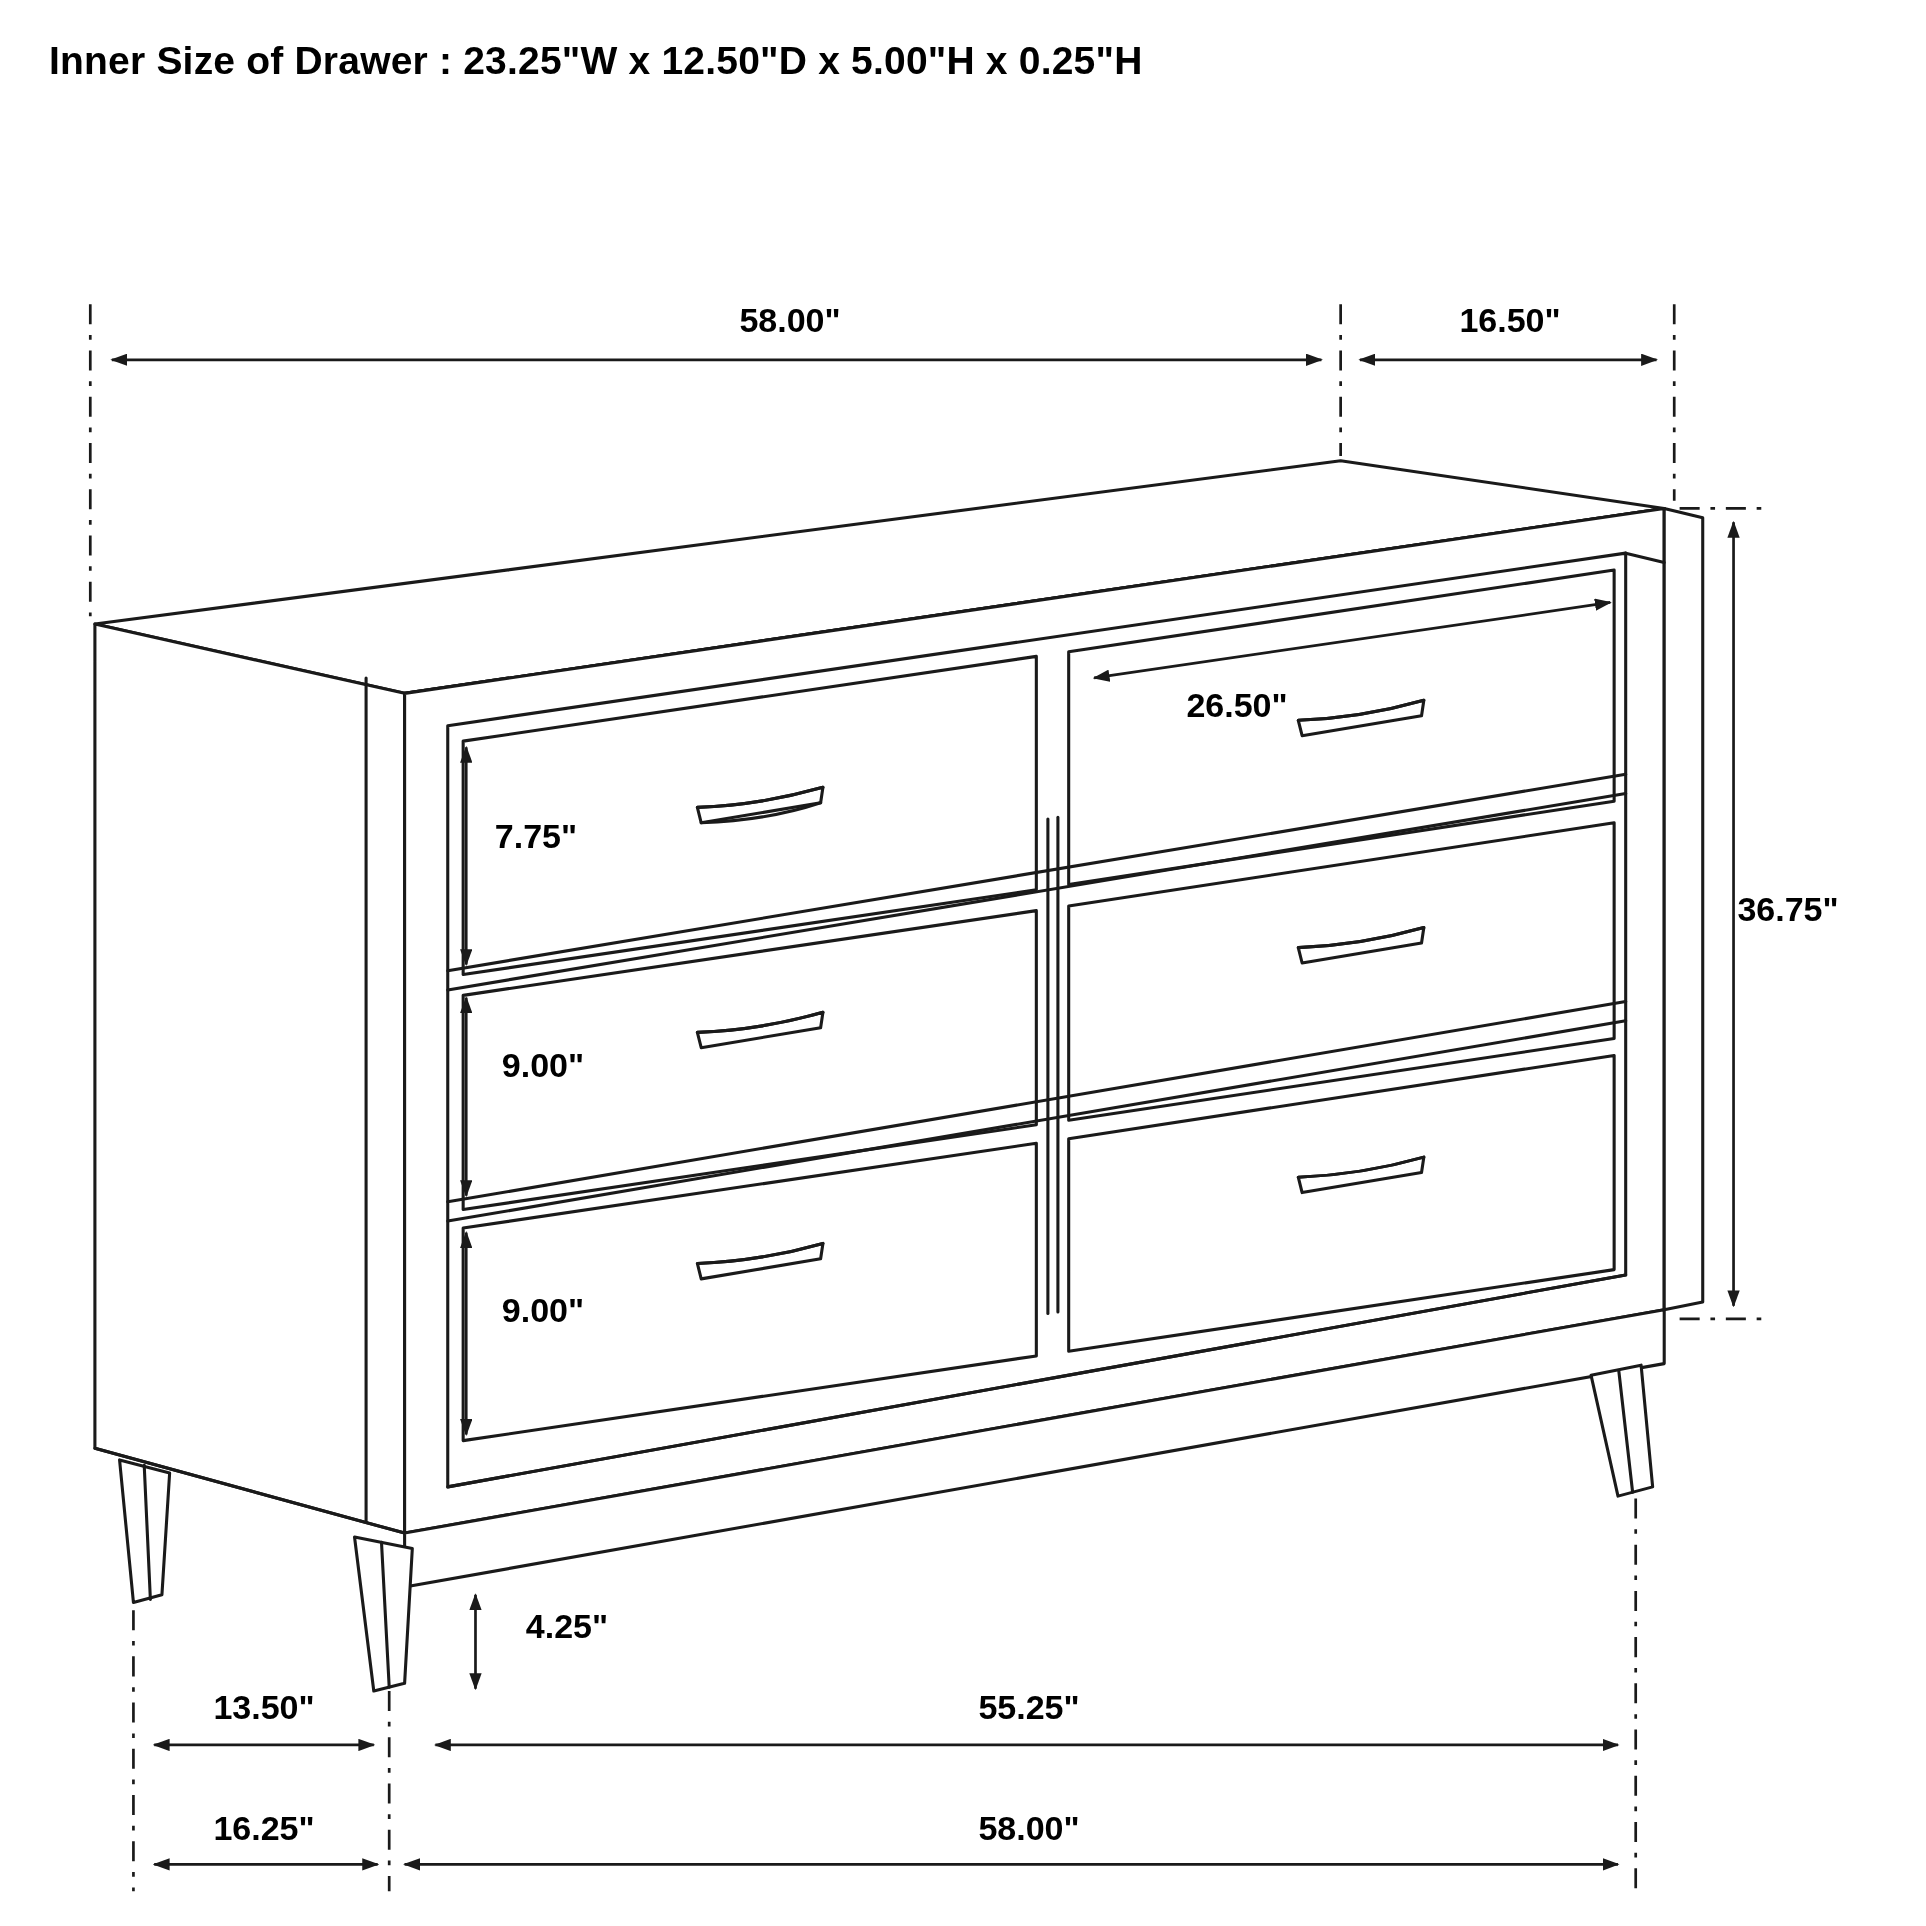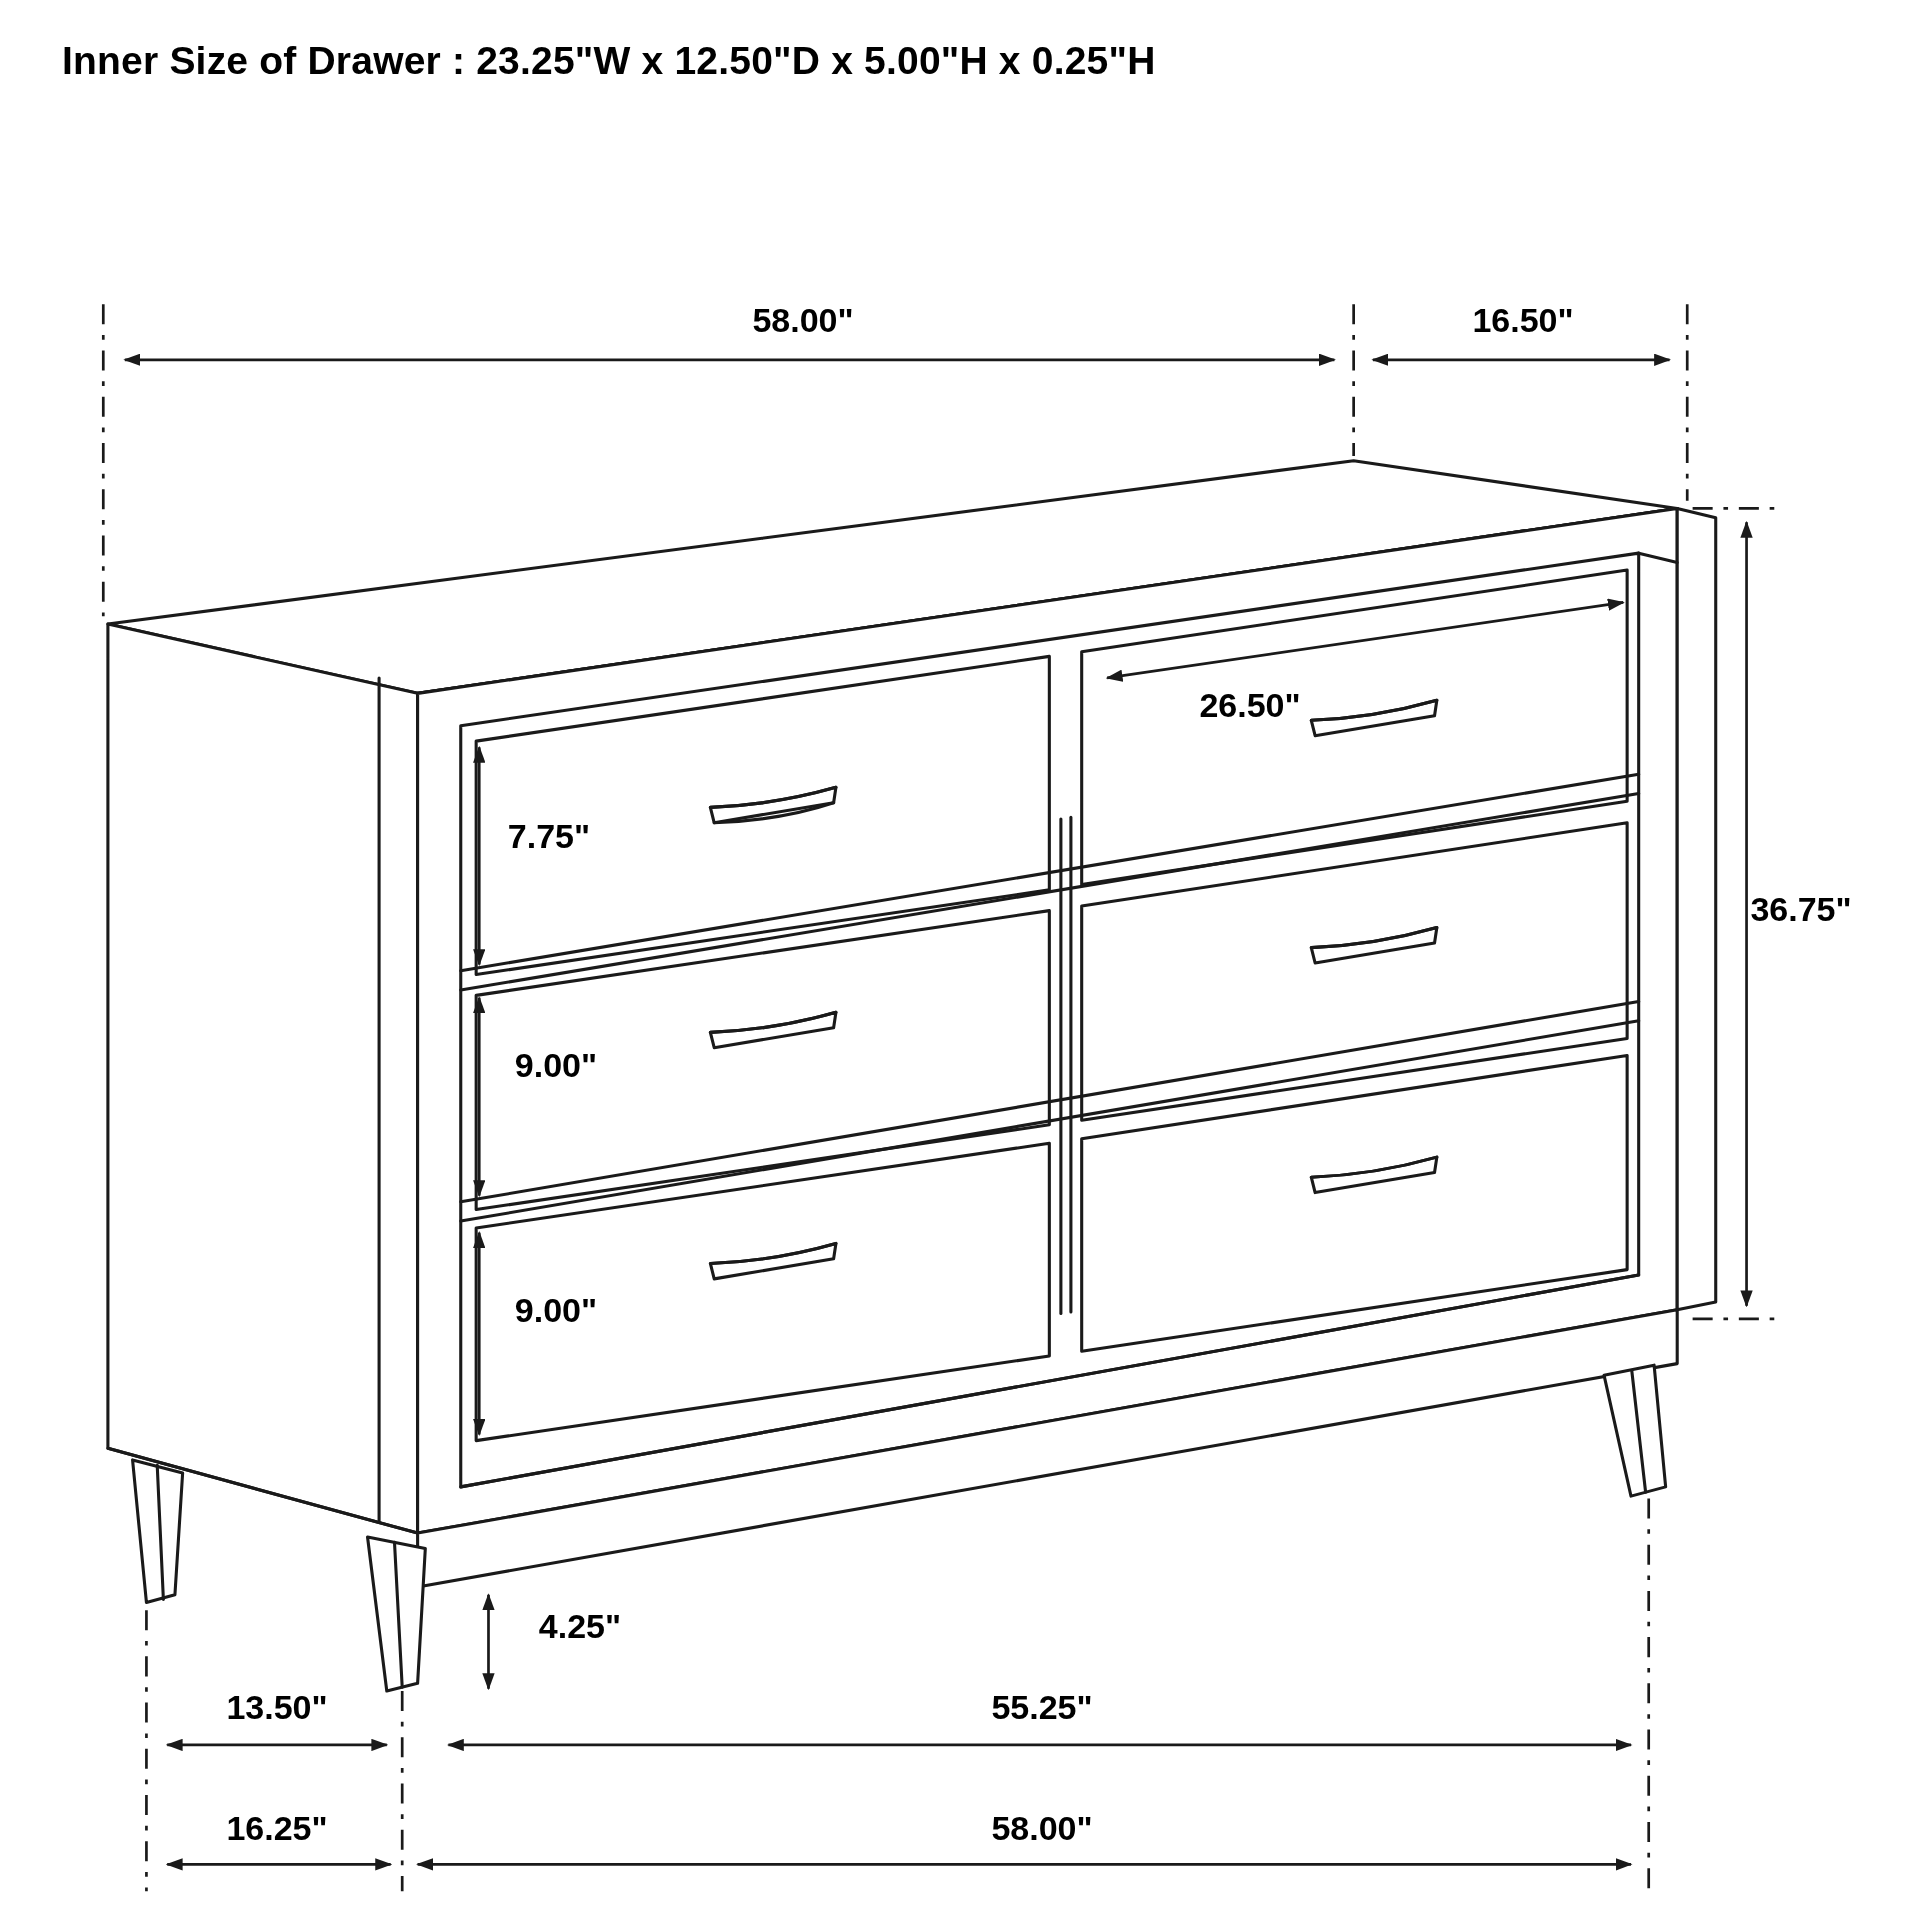--- a/index.html
+++ b/index.html
@@ -10,21 +10,21 @@
   body {
     width: 1926px;
     height: 1926px;
     font-family: "Liberation Sans", sans-serif;
     color: #000000;
     overflow: hidden;
     position: relative;
   }
   #stage {
     position: absolute;
-    left: 17px;
+    left: 4px;
     top: 0;
     width: 1546px;
     height: 1926px;
   }
   #title {
     position: absolute;
     left: 45px;
     top: 39px;
     font-size: 39px;
     font-weight: bold;

